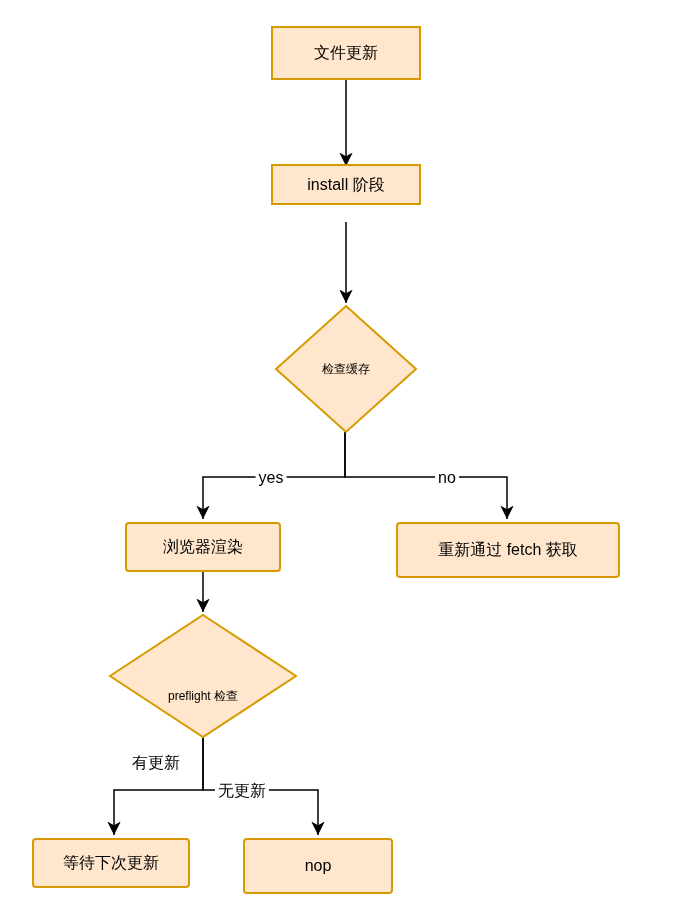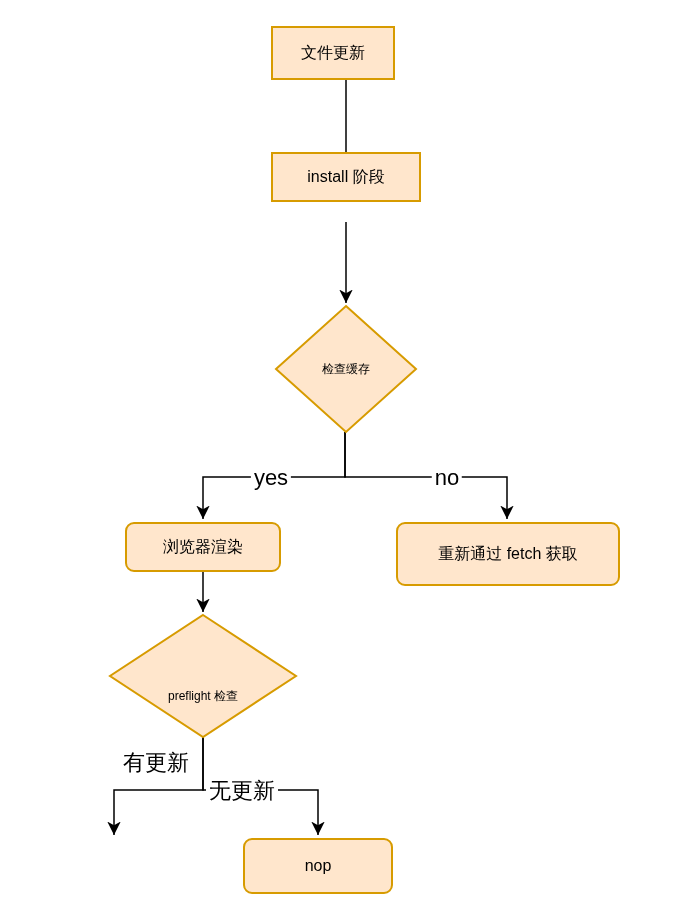--- a/index.html
+++ b/index.html
@@ -40,35 +40,35 @@
     display: flex;
     align-items: center;
     justify-content: center;
     background: var(--node-fill);
     border: 2px solid var(--node-stroke);
     font-size: 16px;
     line-height: 1.2;
     text-align: center;
     white-space: nowrap;
   }
-  .node.rounded { border-radius: 9px; }
+  .node.rounded { border-radius: 4px; }
   .diamond-label {
     position: absolute;
     transform: translate(-50%, -50%);
     font-size: 12px;
     text-align: center;
     white-space: nowrap;
     pointer-events: none;
   }
   .edge-label {
     position: absolute;
     transform: translate(-50%, -50%);
     background: var(--background);
     padding: 0 3px;
-    font-size: 22px;
+    font-size: 16px;
     line-height: 19px;
     white-space: nowrap;
   }
 </style>
 </head>
 <body>
 
 <div class="canvas">
 
   <svg class="edges-svg" viewBox="0 0 684 924" xmlns="http://www.w3.org/2000/svg">
@@ -83,32 +83,33 @@
     <path class="edge" d="M 345 432 L 345 477 L 203 477 L 203 519" marker-end="url(#arrow)"></path>
     <path class="edge" d="M 345 432 L 345 477 L 507 477 L 507 519" marker-end="url(#arrow)"></path>
     <path class="edge" d="M 203 572 L 203 612" marker-end="url(#arrow)"></path>
     <path class="edge" d="M 203 737 L 203 790 L 114 790 L 114 835" marker-end="url(#arrow)"></path>
     <path class="edge" d="M 203 737 L 203 790 L 318 790 L 318 835" marker-end="url(#arrow)"></path>
 
     <polygon class="diamond" points="346,306 416,369 346,432 276,369"></polygon>
     <polygon class="diamond" points="203,615 296,676 203,737 110,676"></polygon>
   </svg>
 
-  <div class="node" style="left:271px; top:26px; width:124px; height:54px;">文件更新</div>
+  <div class="node" style="left:271px; top:26px; width:150px; height:54px;">文件更新</div>
 
-  <div class="node" style="left:271px; top:152px; width:150px; height:50px;">install 阶段</div>
+  <div class="node" style="left:271px; top:164px; width:150px; height:41px;">install 阶段</div>
 
   <div class="diamond-label" style="left:346px; top:369px;">检查缓存</div>
 
   <div class="node rounded" style="left:125px; top:522px; width:156px; height:50px;">浏览器渲染</div>
 
-  <div class="node rounded" style="left:396px; top:522px; width:224px; height:64px;">重新通过 fetch 获取</div>
+  <div class="node rounded" style="left:396px; top:522px; width:224px; height:56px;">重新通过 fetch 获取</div>
 
   <div class="diamond-label" style="left:203px; top:696px;">preflight 检查</div>
 
+  <div class="node rounded" style="left:32px; top:838px; width:158px; height:50px;">等待下次更新</div>
 
   <div class="node rounded" style="left:243px; top:838px; width:150px; height:56px;">nop</div>
 
   <div class="edge-label" style="left:271px; top:477px;">yes</div>
 
   <div class="edge-label" style="left:447px; top:477px;">no</div>
 
   <div class="edge-label" style="left:156px; top:762px;font-family:Liberation Serif, serif;">有更新</div>
 
   <div class="edge-label" style="left:242px; top:790px;">无更新</div>

